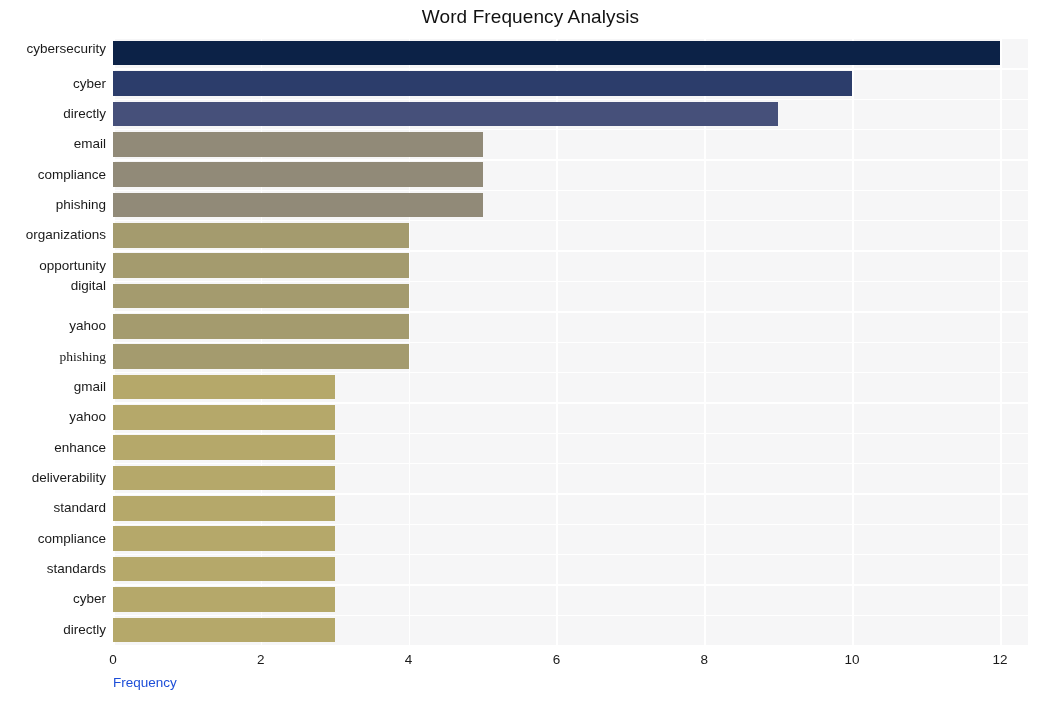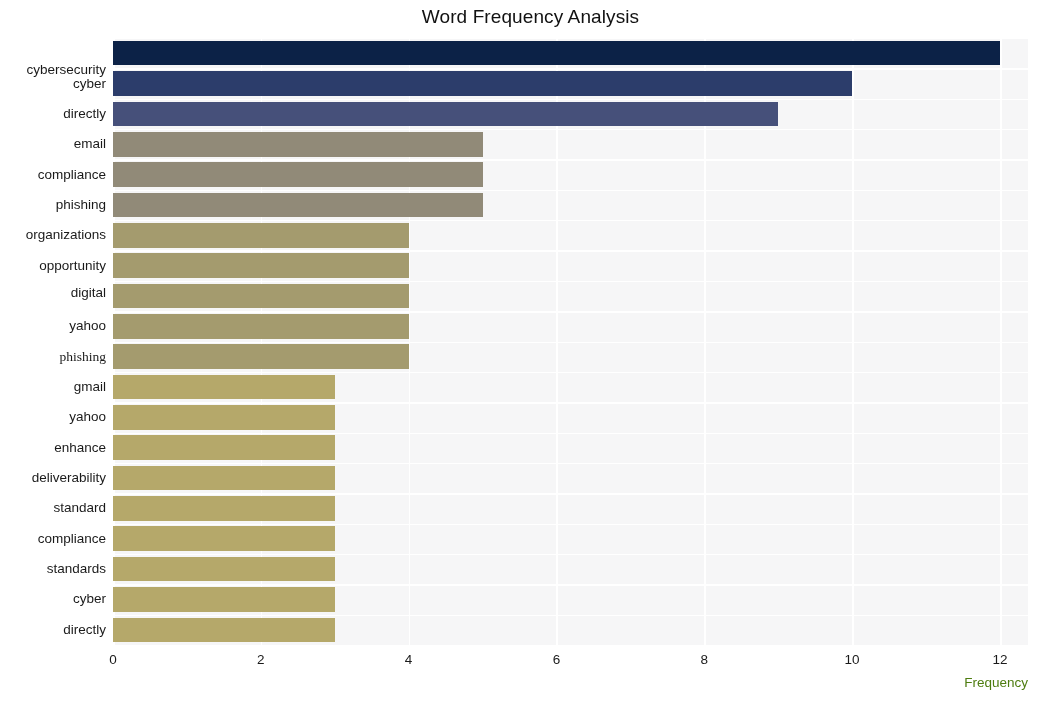--- a/index.html
+++ b/index.html
@@ -120,23 +120,23 @@
     font-size: 13.5px;
     color: #1a1a1a;
     white-space: nowrap;
   }
 
   #xaxis-label {
     position: absolute;
     left: 113px;
     top: 675px;
     width: 915px;
-    text-align: right;
+    text-align: left;
     font-size: 13.5px;
-    color: #4d7c0f;
+    color: #1d4ed8;
     white-space: nowrap;
   }
 </style>
 </head>
 <body>
 
 <div id="figure" style="background: rgb(255, 255, 255);">
 
   <div id="chart-title">Word Frequency Analysis</div>
 
@@ -228,29 +228,29 @@
           <div class="bar" title="cyber: 3" style="width: 221.729px; height: 24.5835px; top: 2.88325px; background: rgb(181, 168, 106);"></div>
         </div>
         <div class="row" style="top: 576.65px; height: 30.35px;">
           <div class="hgrid" style="top: 0px; background: rgb(255, 255, 255);"></div>
           <div class="bar" title="directly: 3" style="width: 221.729px; height: 24.5835px; top: 2.88325px; background: rgb(181, 168, 106);"></div>
         </div>
       </div>
   </div>
 
   <div id="ylabels">
-      <div class="ylabel" style="top: 25px;">cybersecurity</div>
+      <div class="ylabel" style="top: 4px;">cybersecurity</div>
       <div class="ylabel" style="top: 38.525px;">cyber</div>
       <div class="ylabel" style="top: 68.875px;">directly</div>
       <div class="ylabel" style="top: 99.225px;">email</div>
       <div class="ylabel" style="top: 129.575px;">compliance</div>
       <div class="ylabel" style="top: 159.925px;">phishing</div>
       <div class="ylabel" style="top: 190.275px;">organizations</div>
       <div class="ylabel" style="top: 220.625px;">opportunity</div>
-      <div class="ylabel" style="top: 248px;">digital</div>
+      <div class="ylabel" style="top: 241px;">digital</div>
       <div class="ylabel" style="top: 281.325px;">yahoo</div>
       <div class="ylabel" style="top: 311.675px; font-family: Liberation Serif, serif;">phishing</div>
       <div class="ylabel" style="top: 342.025px;">gmail</div>
       <div class="ylabel" style="top: 372.375px;">yahoo</div>
       <div class="ylabel" style="top: 402.725px;">enhance</div>
       <div class="ylabel" style="top: 433.075px;">deliverability</div>
       <div class="ylabel" style="top: 463.425px;">standard</div>
       <div class="ylabel" style="top: 493.775px;">compliance</div>
       <div class="ylabel" style="top: 524.125px;">standards</div>
       <div class="ylabel" style="top: 554.475px;">cyber</div>

